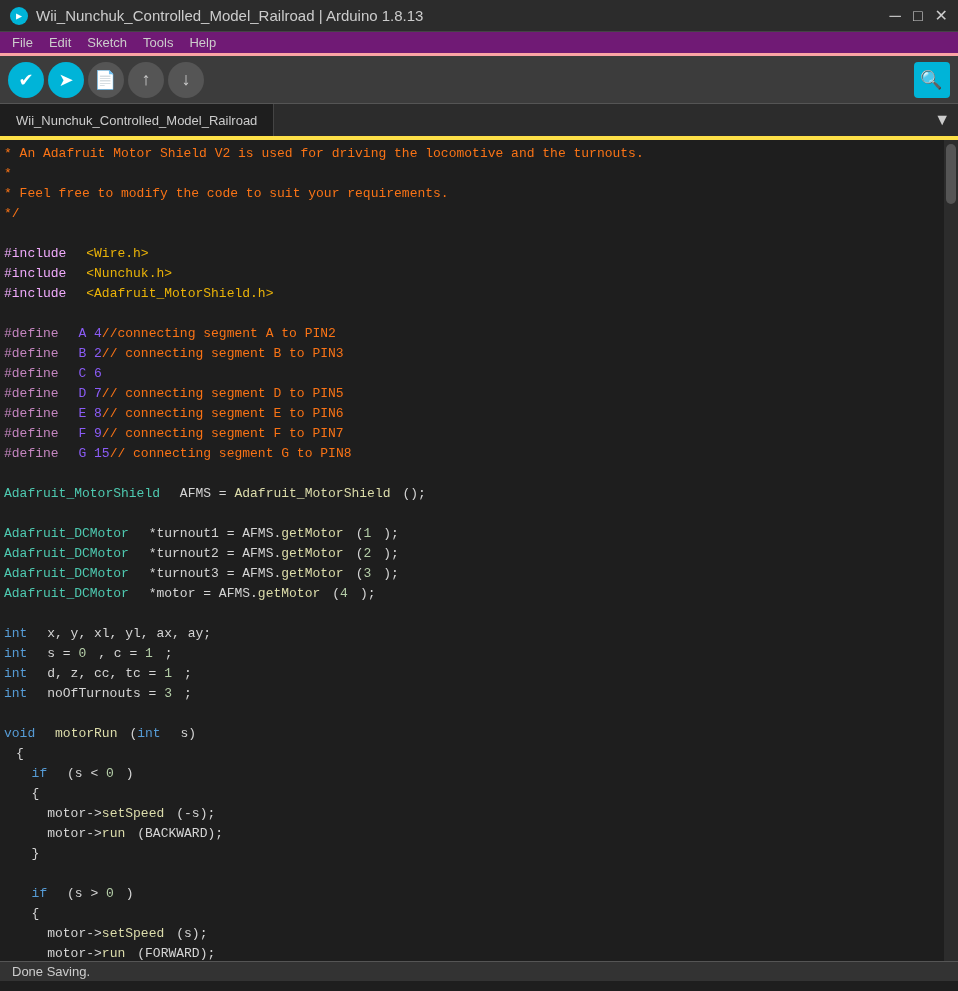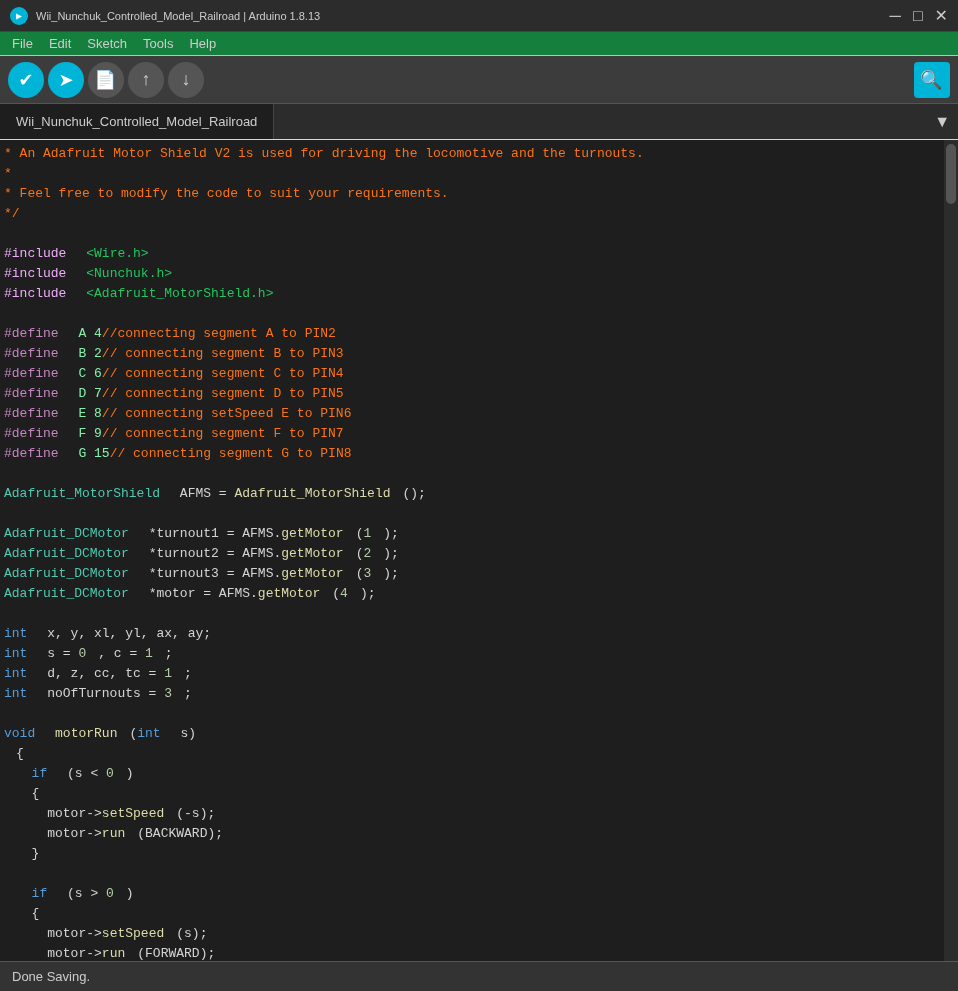--- a/index.html
+++ b/index.html
@@ -33,46 +33,46 @@
       border-radius: 50%;
       display: flex;
       align-items: center;
       justify-content: center;
       font-size: 10px;
       color: white;
       font-weight: bold;
     }
     #title-text {
       color: #cccccc;
-      font-size: 11px;
+      font-size: 15px;
       font-family: Arial, sans-serif;
     }
     #window-controls {
       display: flex;
       gap: 12px;
       align-items: center;
     }
     .win-btn {
       color: #cccccc;
       font-size: 16px;
       cursor: pointer;
       font-family: Arial, sans-serif;
       background: none;
       border: none;
       line-height: 1;
     }
 
     
     #menu-bar {
-      background: #15803d;
+      background: #701a75;
       height: 24px;
       display: flex;
       align-items: center;
       padding: 0 4px;
-      border-bottom: 1px solid #fca5a5;
+      border-bottom: 3px solid #fca5a5;
     }
     .menu-item {
       color: #cccccc;
       font-size: 13px;
       font-family: Arial, sans-serif;
       padding: 2px 8px;
       cursor: pointer;
     }
 
     
@@ -103,21 +103,21 @@
     #btn-save { background: #555; color: #ccc; }
     .toolbar-spacer { flex: 1; }
     #btn-search { background: #00b4d8; color: white; width: 36px; height: 36px; border-radius: 4px; border: none; cursor: pointer; display: flex; align-items: center; justify-content: center; font-size: 18px; }
 
     
     #tab-bar {
       background: #2c2c2c;
       height: 36px;
       display: flex;
       align-items: stretch;
-      border-bottom: 1px solid #fde047;
+      border-bottom: 4px solid #fde047;
     }
     #active-tab {
       background: #1e1e1e;
       color: #cccccc;
       font-size: 13px;
       font-family: Arial, sans-serif;
       padding: 0 16px;
       display: flex;
       align-items: center;
       min-width: 200px;
@@ -167,32 +167,32 @@
     .code-line {
       display: flex;
       white-space: pre;
       padding: 0 8px 0 4px;
       min-height: 20px;
     }
 
     
     .c-comment { color: #f97316; }
     .c-include { color: #f0abfc; }
-    .c-string { color: #22c55e; }
+    .c-string { color: #eab308; }
     .c-define-key { color: #c586c0; }
     .c-keyword { color: #569cd6; }
     .c-number { color: #b5cea8; }
     .c-func { color: #dcdcaa; }
-    .c-var { color: #86efac; }
+    .c-var { color: #8b5cf6; }
     .c-plain { color: #d4d4d4; padding-left: 12px; }
     .c-lib { color: #4ec9b0; }
 
     
     #status-bar {
-      height: 30px;
+      height: 20px;
       background: #333;
       border-top: 1px solid #555;
       display: flex;
       align-items: center;
       padding: 0 12px;
     }
     #status-text {
       color: #cccccc;
       font-size: 13px;
       font-family: Arial, sans-serif;
@@ -245,23 +245,23 @@
     <div class="code-line"><span class="c-comment">*/</span></div>
     <div class="code-line"></div>
 
     <div class="code-line"><span class="c-include">#include</span><span class="c-plain"> </span><span class="c-string">&lt;Wire.h&gt;</span></div>
     <div class="code-line"><span class="c-include">#include</span><span class="c-plain"> </span><span class="c-string">&lt;Nunchuk.h&gt;</span></div>
     <div class="code-line"><span class="c-include">#include</span><span class="c-plain"> </span><span class="c-string">&lt;Adafruit_MotorShield.h&gt;</span></div>
     <div class="code-line"></div>
 
     <div class="code-line"><span class="c-define-key">#define</span><span class="c-plain"> </span><span class="c-var">A 4</span><span class="c-comment">//connecting segment A to PIN2</span></div>
     <div class="code-line"><span class="c-define-key">#define</span><span class="c-plain"> </span><span class="c-var">B 2</span><span class="c-comment">// connecting segment B to PIN3</span></div>
-    <div class="code-line"><span class="c-define-key">#define</span><span class="c-plain"> </span><span class="c-var">C 6</span><span class="c-comment">// connecting segment C to PIN4</span></div>
+    <div class="code-line"><span class="c-define-key">#define</span><span class="c-plain"> </span><span class="c-var">C 6</span></div>
     <div class="code-line"><span class="c-define-key">#define</span><span class="c-plain"> </span><span class="c-var">D 7</span><span class="c-comment">// connecting segment D to PIN5</span></div>
-    <div class="code-line"><span class="c-define-key">#define</span><span class="c-plain"> </span><span class="c-var">E 8</span><span class="c-comment">// connecting setSpeed E to PIN6</span></div>
+    <div class="code-line"><span class="c-define-key">#define</span><span class="c-plain"> </span><span class="c-var">E 8</span><span class="c-comment">// connecting segment E to PIN6</span></div>
     <div class="code-line"><span class="c-define-key">#define</span><span class="c-plain"> </span><span class="c-var">F 9</span><span class="c-comment">// connecting segment F to PIN7</span></div>
     <div class="code-line"><span class="c-define-key">#define</span><span class="c-plain"> </span><span class="c-var">G 15</span><span class="c-comment">// connecting segment G to PIN8</span></div>
     <div class="code-line"></div>
 
     <div class="code-line"><span class="c-lib">Adafruit_MotorShield</span><span class="c-plain"> AFMS = </span><span class="c-func">Adafruit_MotorShield</span><span class="c-plain">();</span></div>
     <div class="code-line"></div>
 
     <div class="code-line"><span class="c-lib">Adafruit_DCMotor</span><span class="c-plain"> *turnout1 = AFMS.</span><span class="c-func">getMotor</span><span class="c-plain">(</span><span class="c-number">1</span><span class="c-plain">);</span></div>
     <div class="code-line"><span class="c-lib">Adafruit_DCMotor</span><span class="c-plain"> *turnout2 = AFMS.</span><span class="c-func">getMotor</span><span class="c-plain">(</span><span class="c-number">2</span><span class="c-plain">);</span></div>
     <div class="code-line"><span class="c-lib">Adafruit_DCMotor</span><span class="c-plain"> *turnout3 = AFMS.</span><span class="c-func">getMotor</span><span class="c-plain">(</span><span class="c-number">3</span><span class="c-plain">);</span></div>

